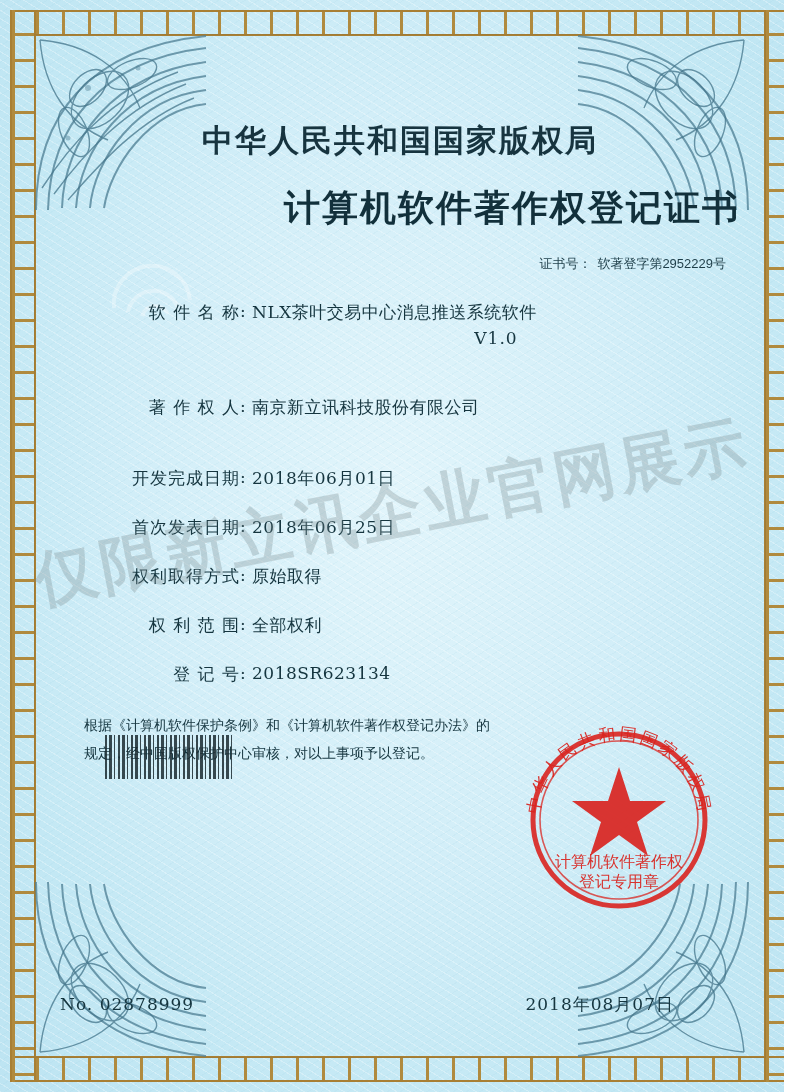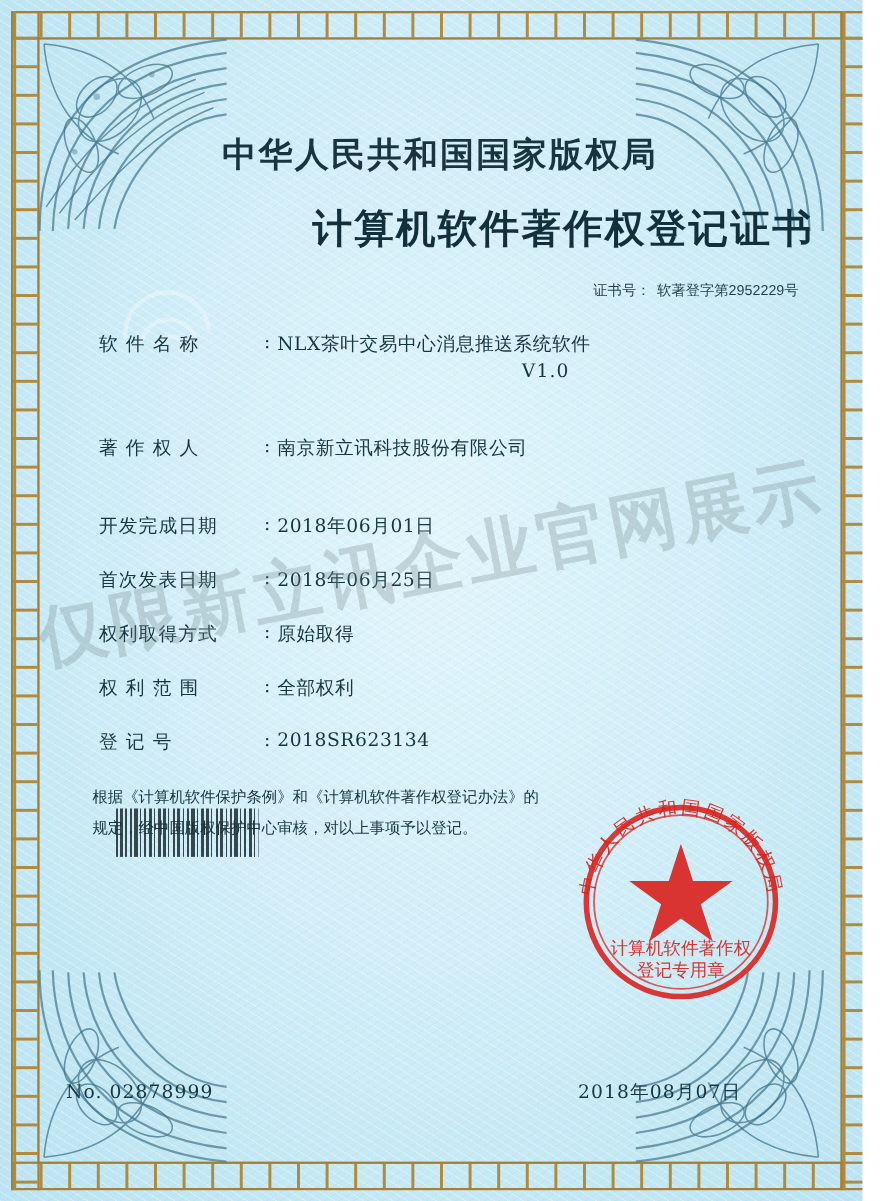--- a/index.html
+++ b/index.html
@@ -138,20 +138,21 @@
     margin-bottom: 26px;
     font-size: 17px;
     color: #15353f;
     font-family: "DejaVu Serif", "Liberation Serif", serif;
   }
   .field-label {
     width: 150px;
     flex: 0 0 150px;
     letter-spacing: 1px;
     white-space: nowrap;
+    text-align: right;
   }
   .field-colon { width: 12px; flex: 0 0 12px; }
   .field-value {
     flex: 1 1 auto;
     letter-spacing: .5px;
   }
   .field-value .line2 {
     display: block;
     margin-top: 4px;
     letter-spacing: 1px;
@@ -196,21 +197,21 @@
     width: 210px;
     height: 210px;
     pointer-events: none;
   }
   .seal svg { width: 100%; height: 100%; }
 
   .footer {
     position: absolute;
     left: 60px;
     right: 60px;
-    bottom: 88px;
+    bottom: 76px;
     display: flex;
     justify-content: space-between;
     align-items: baseline;
     font-size: 17px;
     color: #15353f;
     font-family: "DejaVu Serif", "Liberation Serif", serif;
   }
   .footer .no { letter-spacing: 1px; }
   .footer .date { letter-spacing: 1px; padding-right: 50px; }
 

